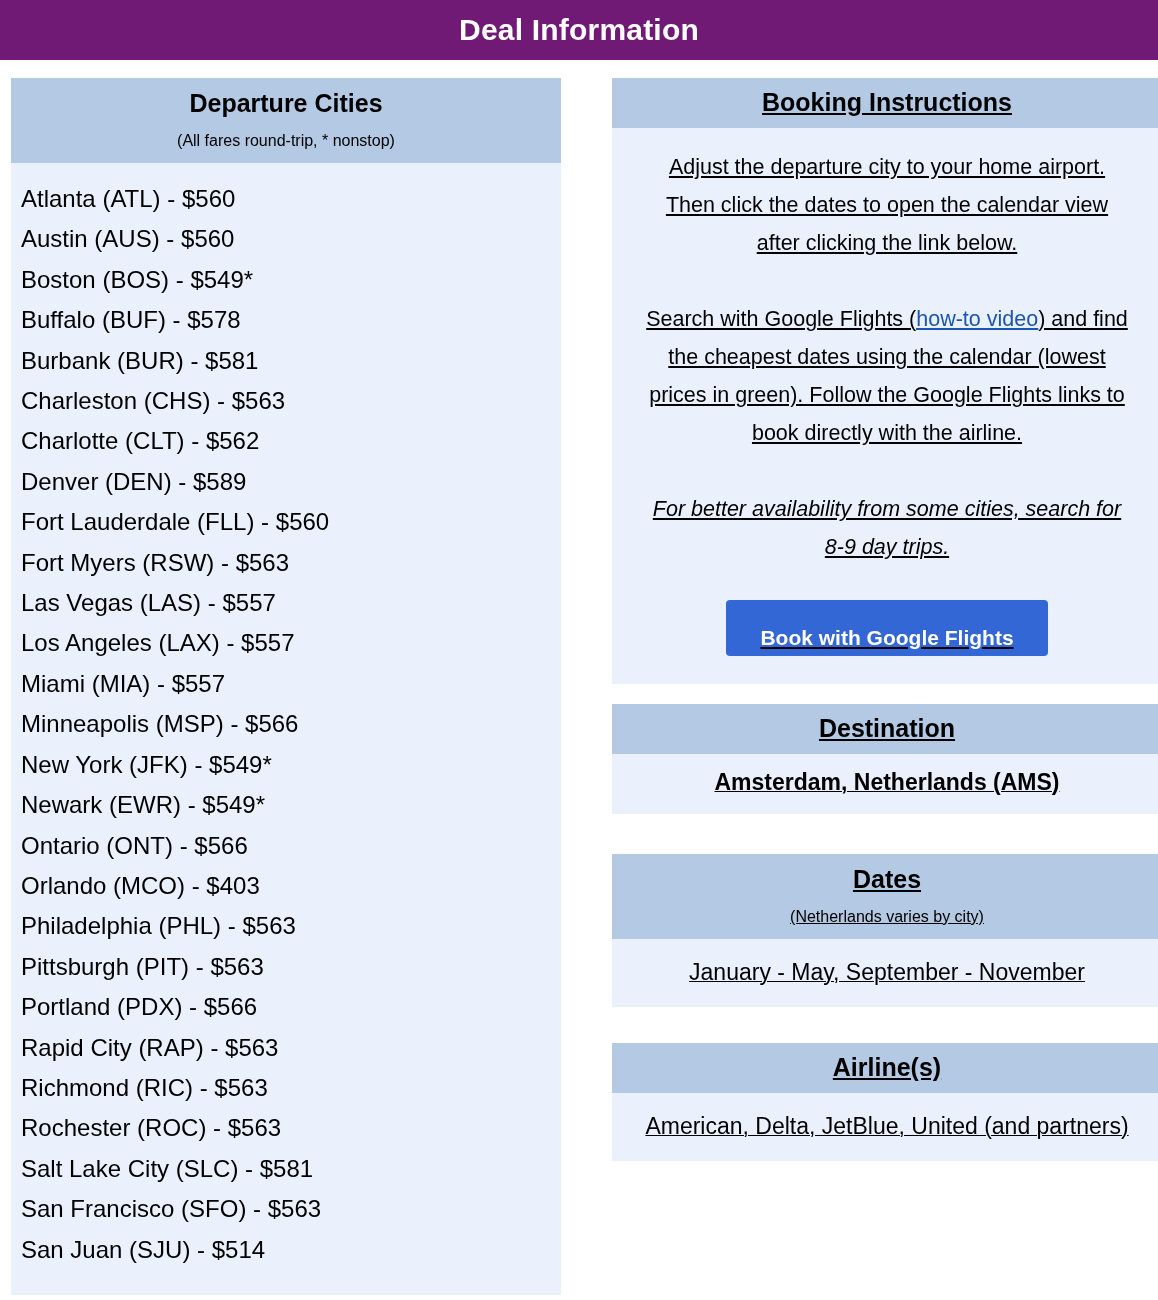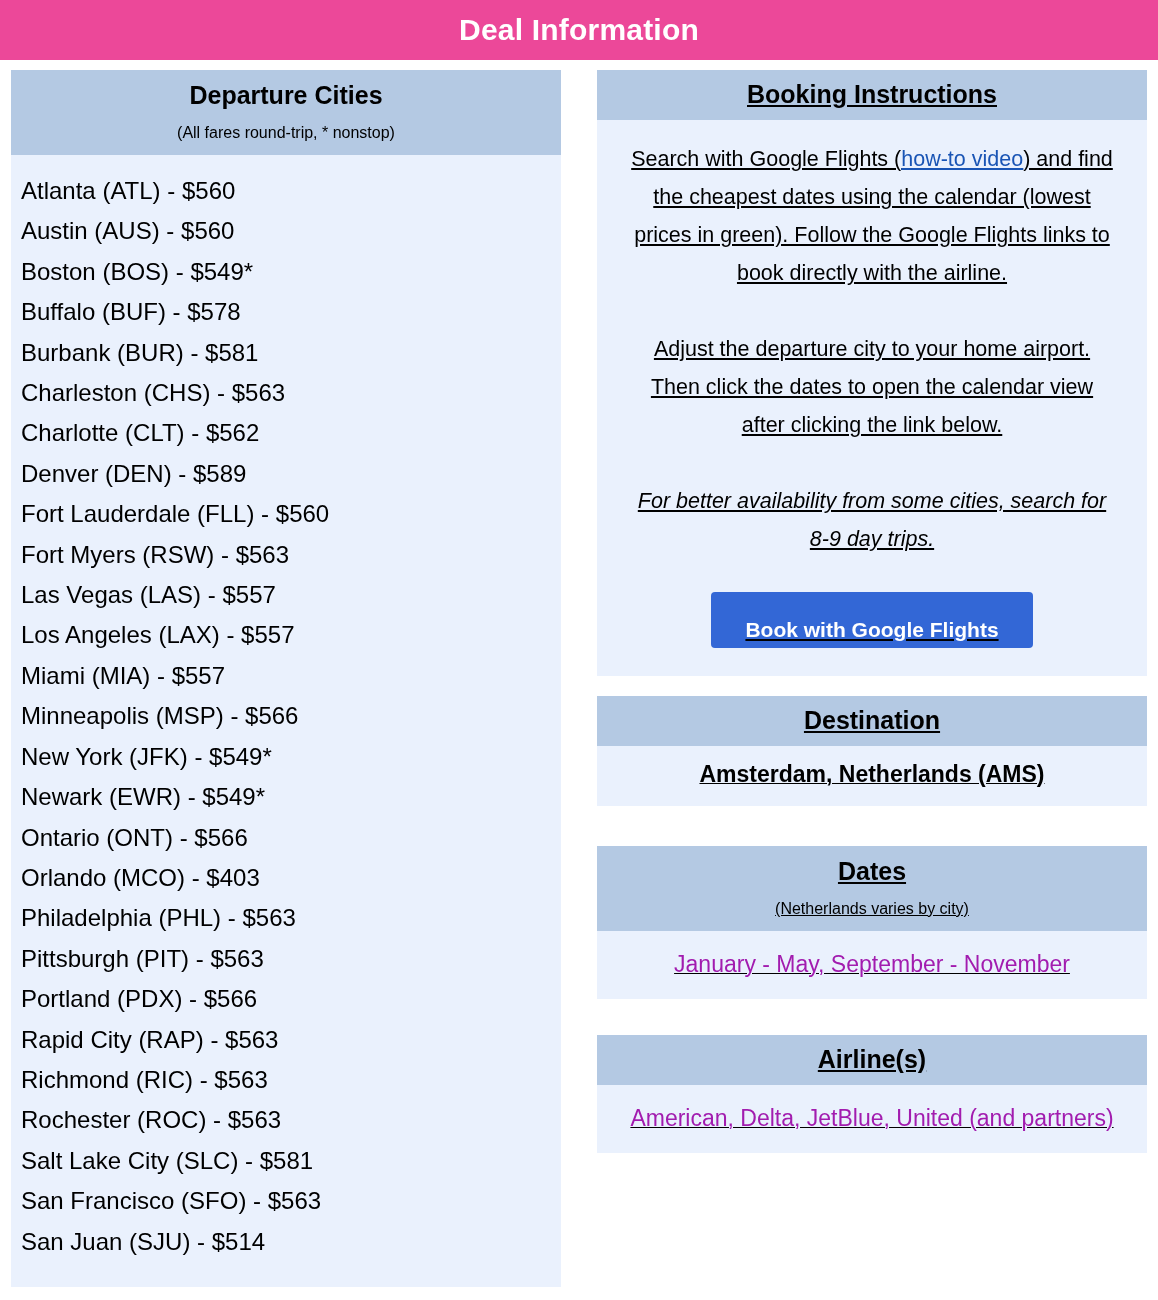--- a/index.html
+++ b/index.html
@@ -14,38 +14,38 @@
     position: relative;
     width: 1158px; height: 1300px;
     background: #ffffff;
     overflow: hidden;
   }
 
   
   .title-bar {
     width: 1158px;
     height: 60px;
-    background: #ec4899;
+    background: #701a75;
     display: flex;
     align-items: center;
     justify-content: center;
   }
   .title-bar .title-text {
     color: #ffffff;
     font-size: 30px;
     font-weight: bold;
     letter-spacing: 0.2px;
   }
 
   
   .columns {
     display: flex;
     align-items: flex-start;
-    padding: 10px 13px 0 11px;
-    gap: 36px;
+    padding: 18px 13px 0 11px;
+    gap: 51px;
   }
   .col-left { width: 550px; flex: 0 0 550px; }
   .col-right { width: 550px; flex: 0 0 550px; text-decoration: underline; }
 
   
   .card { width: 100%; }
   .card-head {
     background: #b4c9e3;
     text-align: center;
     padding: 10px 8px 12px 8px;
@@ -131,21 +131,21 @@
   .gap-36 { height: 36px; }
 
   .dest-value {
     font-size: 23px;
     font-weight: bold;
     color: #000000;
     line-height: 1.3;
   }
   .plain-value {
     font-size: 23px;
-    color: #a21caf;
+    color: #000000;
     line-height: 38px;
   }
 </style>
 </head>
 <body>
 
 <div id="page">
 
   <div class="title-bar">
     <span class="title-text">Deal Information</span>
@@ -191,22 +191,22 @@
       </div>
     </div>
 
     <div class="col-right">
 
       <div class="card">
         <div class="card-head compact">
           <h2>Booking Instructions</h2>
         </div>
         <div class="booking-body">
+          <p class="para">Adjust the departure city to your home airport. Then click the dates to open the calendar view after clicking the link below.</p>
           <p class="para"><span>Search with Google Flights (</span><a class="link">how-to video</a><span>) and find the cheapest dates using the calendar (lowest prices in green). Follow the Google Flights links to book directly with the airline.</span></p>
-          <p class="para">Adjust the departure city to your home airport. Then click the dates to open the calendar view after clicking the link below.</p>
           <p class="para italic">For better availability from some cities, search for 8-9 day trips.</p>
           <div class="btn-wrap">
             <button class="gf-button">Book with Google Flights</button>
           </div>
         </div>
       </div>
 
       <div class="gap-20"></div>
 
       <div class="card">

